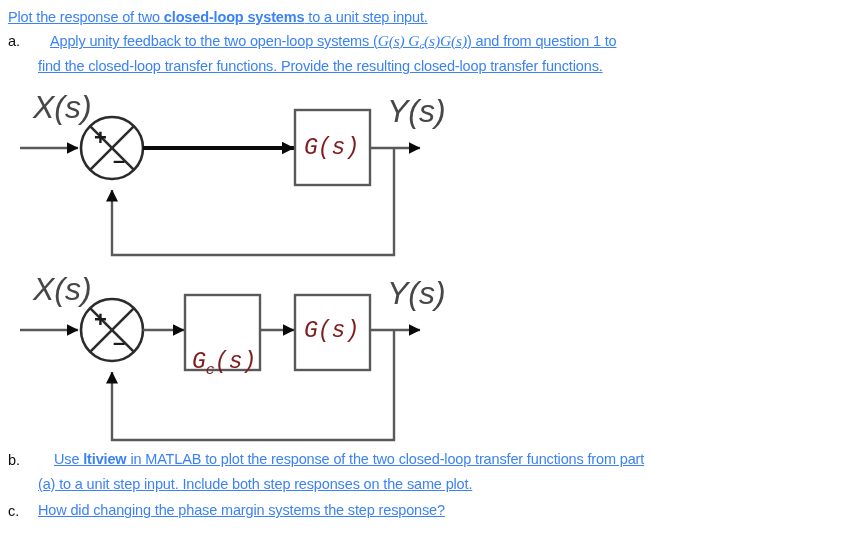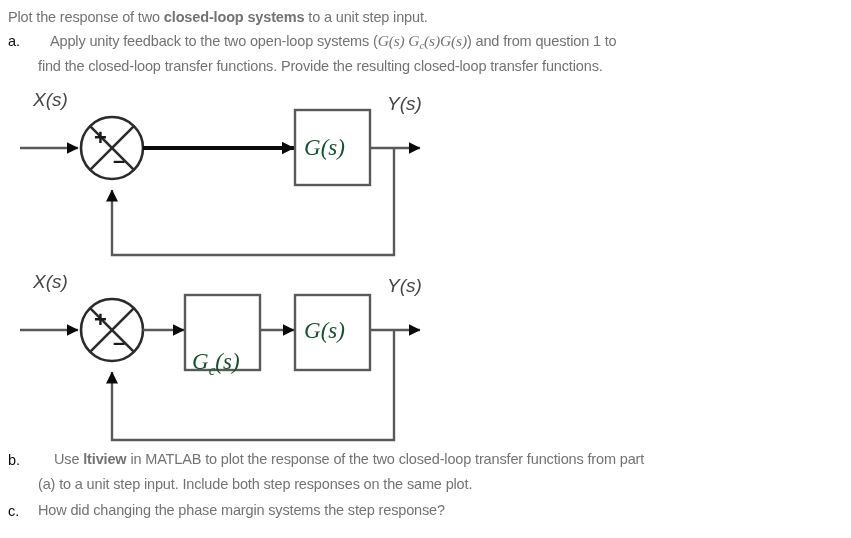--- a/index.html
+++ b/index.html
@@ -14,23 +14,24 @@
     font-family: "Liberation Sans", sans-serif;
     color: #000000;
     overflow: hidden;
   }
 
   
   .textline {
     position: absolute;
     font-size: 14.5px;
     line-height: 1.0;
-    color: #737373;
+    color: #3b82f6;
     white-space: nowrap;
     letter-spacing: -0.15px;
+    text-decoration: underline;
   }
   .marker {
     position: absolute;
     font-size: 14.5px;
     color: #0d0d0d;
     white-space: nowrap;
   }
   .b { font-weight: bold; }
 
   
@@ -39,30 +40,30 @@
     left: 0;
     top: 0;
     width: 851px;
     height: 538px;
     pointer-events: none;
   }
   .lbl {
     position: absolute;
     font-family: "Liberation Sans", sans-serif;
     font-style: italic;
-    font-size: 19px;
+    font-size: 32px;
     color: #474747;
     white-space: nowrap;
   }
   .blocklabel {
     position: absolute;
-    font-family: Liberation Serif, serif;
+    font-family: Liberation Mono, monospace;
     font-style: italic;
     font-size: 23px;
-    color: #14532d;
+    color: #7f1d1d;
     white-space: nowrap;
   }
   .blocklabel sub {
     font-size: 15px;
     font-style: italic;
   }
   .sign {
     position: absolute;
     font-family: "Liberation Sans", sans-serif;
     font-size: 22px;

